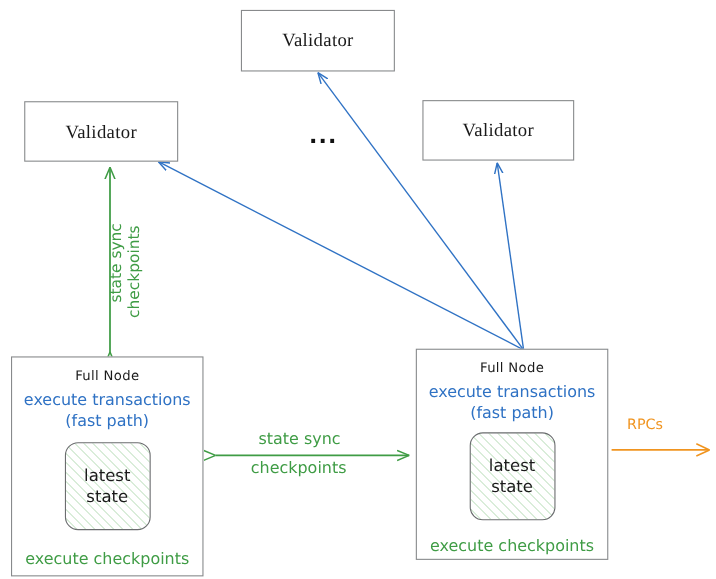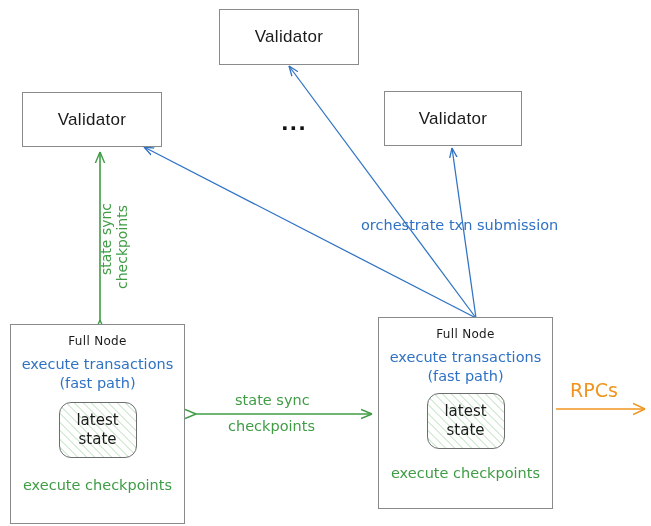--- a/index.html
+++ b/index.html
@@ -26,21 +26,21 @@
     border: 1.6px solid #888a8c;
     background: #ffffff;
     display: flex;
     flex-direction: column;
     align-items: center;
   }
   .validator-box {
     justify-content: center;
   }
   .validator-label {
-    font-family: Liberation Sans, sans-serif;
+    font-family: Liberation Serif, serif;
     font-size: 17px;
     color: #1a1a1a;
     letter-spacing: 0.3px;
   }
   .fullnode-title {
     font-size: 12px;
     color: #1a1a1a;
     letter-spacing: 0.3px;
     margin-top: 9px;
   }
@@ -51,21 +51,21 @@
     line-height: 1.28;
     margin-top: 7px;
   }
   .green-text {
     color: #3f9c45;
     font-size: 14.5px;
     text-align: center;
   }
   .state-box {
     width: 78px;
-    height: 56px;
+    height: 80px;
     border: 1.6px solid #6b6d6f;
     border-radius: 12px;
     background-color: #ffffff;
     background-image: repeating-linear-gradient(
         45deg,
         rgba(120,190,120,0.28) 0px,
         rgba(120,190,120,0.28) 1.2px,
         rgba(255,255,255,0) 1.2px,
         rgba(255,255,255,0) 6px);
     display: flex;
@@ -89,21 +89,21 @@
     line-height: 1;
   }
   .vert-label {
     position: absolute;
     transform-origin: 0 0;
     transform: rotate(-90deg);
     white-space: nowrap;
     color: #3f9c45;
     font-size: 14px;
   }
-  .orange-text { color: #f0941f; font-size: 19px; }
+  .orange-text { color: #f0941f; font-size: 13px; }
 </style>
 </head>
 <body>
 
 <div id="canvas">
 
   <svg class="layer" viewBox="0 0 651 526">
     <defs>
       <marker id="bluehead" markerWidth="14" markerHeight="14" refX="10" refY="5" orient="auto" markerUnits="userSpaceOnUse">
         <path d="M10,5 L0,1.2 M10,5 L0,8.8" stroke="#2f72c4" stroke-width="1.3" fill="none"></path>
@@ -139,21 +139,20 @@
 
   <div class="node-box validator-box" style="left:384px; top:91px; width:138px; height:55px;">
     <span class="validator-label">Validator</span>
   </div>
 
   <div class="ellipsis-dots" style="left:281px; top:113px;">...</div>
 
   <div class="vert-label" style="left:98px; top:275px;">state sync</div>
   <div class="vert-label" style="left:114px; top:289px;">checkpoints</div>
 
-  <div class="lbl blue-text" style="left:361px; top:216px; margin-top:0;">orchestrate txn submission</div>
 
   <div class="lbl green-text" style="left:235px; top:392px;">state sync</div>
   <div class="lbl green-text" style="left:228px; top:418px;">checkpoints</div>
 
   <div class="lbl orange-text" style="left:570px; top:379px;">RPCs</div>
 
   <div class="node-box" style="left:10px; top:324px; width:175px; height:200px;">
     <span class="fullnode-title">Full Node</span>
     <div class="blue-text">
       <div>execute transactions</div>

